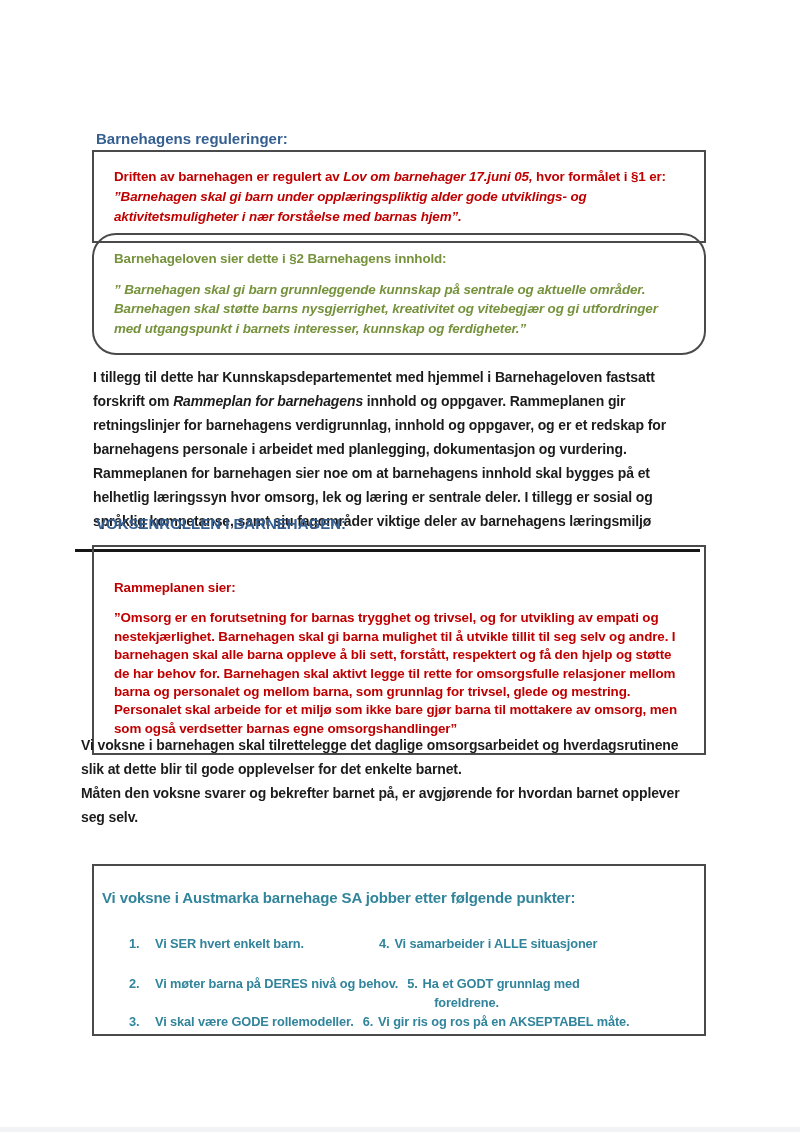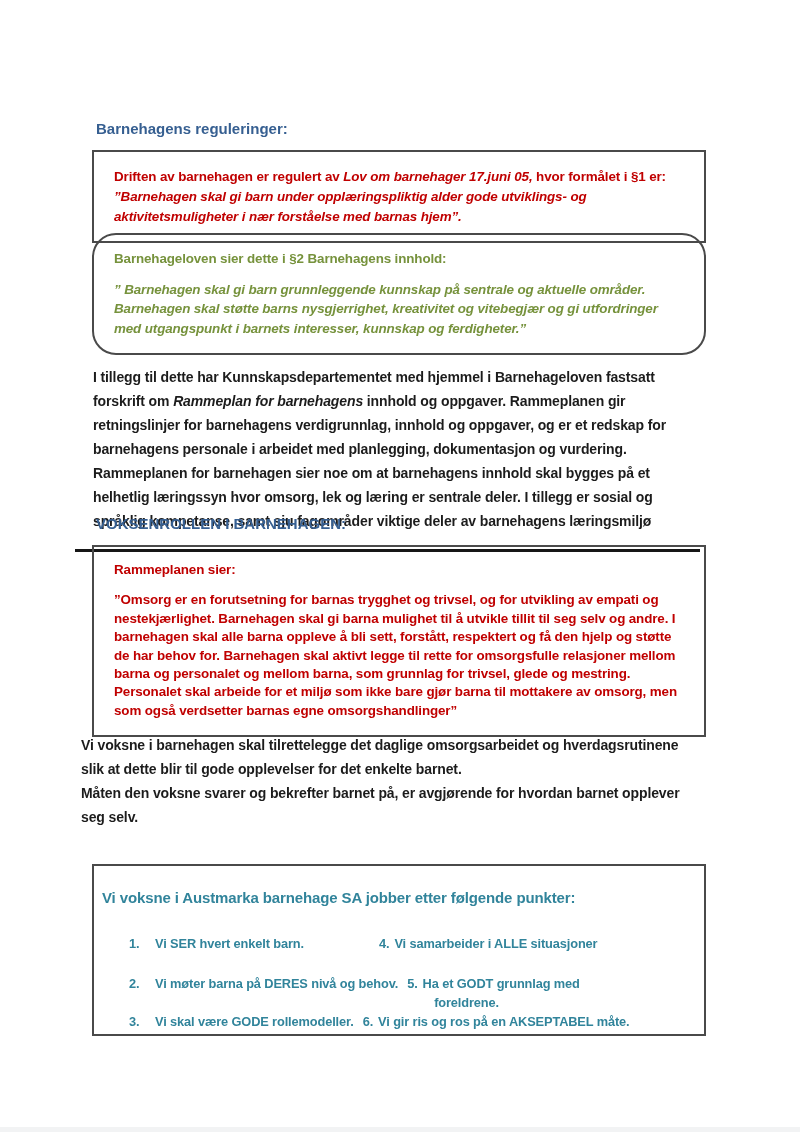--- a/index.html
+++ b/index.html
@@ -8,31 +8,31 @@
     font-family:"Liberation Sans", sans-serif; font-weight:700;
     color:var(--ink,#1c1c1c); overflow:hidden;
   }
   .it { font-style:italic; }
   p { margin:12px; }
 
   .h-main {
     position:absolute; left:96px; margin:0;
     font-size:15px; line-height:19px; color:var(--heading-blue,#365F91);
   }
-  .h-reg  { top:119px;text-align:center; }
+  .h-reg  { top:129px;text-align:center; }
   .h-role { top:514px; }
 
   .box {
     position:absolute; left:92px; width:614px; box-sizing:border-box;
     border:2px solid var(--border-gray,#4a4a4a);
     padding:3px 8px; font-size:13.4px; letter-spacing:-0.12px;
   }
   .box-law       { top:150px; min-height:68px;  color:var(--red,#C00000);   line-height:19.8px; }
   .box-content   { top:233px; min-height:81px;  color:var(--green,#76923C); line-height:19.2px; padding-top:2px;border-radius:24px; }
-  .box-rammeplan { top:545px; min-height:167px; color:var(--red,#C00000);   line-height:18.4px; padding-top:2px; }
+  .box-rammeplan { top:545px; min-height:167px; color:var(--red,#C00000);   line-height:18.4px; padding-top:20px; }
   .box-points    { top:864px; min-height:165px; color:var(--teal,#31849B);  line-height:19px; padding-top:6px; }
 
   .para {
     position:absolute; left:75px; width:625px; box-sizing:border-box; padding-left:6px;
     font-size:14px; line-height:24px; letter-spacing:-0.12px; color:var(--ink,#1c1c1c);
   }
   .para-rammeplan { top:353px; padding-bottom:4px; border-bottom:3px solid var(--divider,#161616); }
   .para-adultrole { top:733px; }
 
   .points-title { font-size:15px; margin:16px 0 27px 0; }

